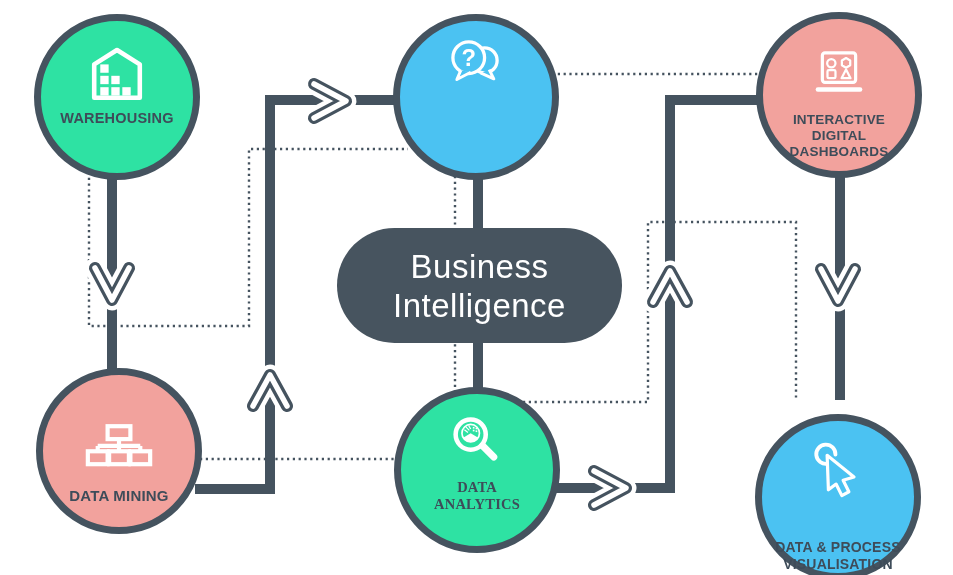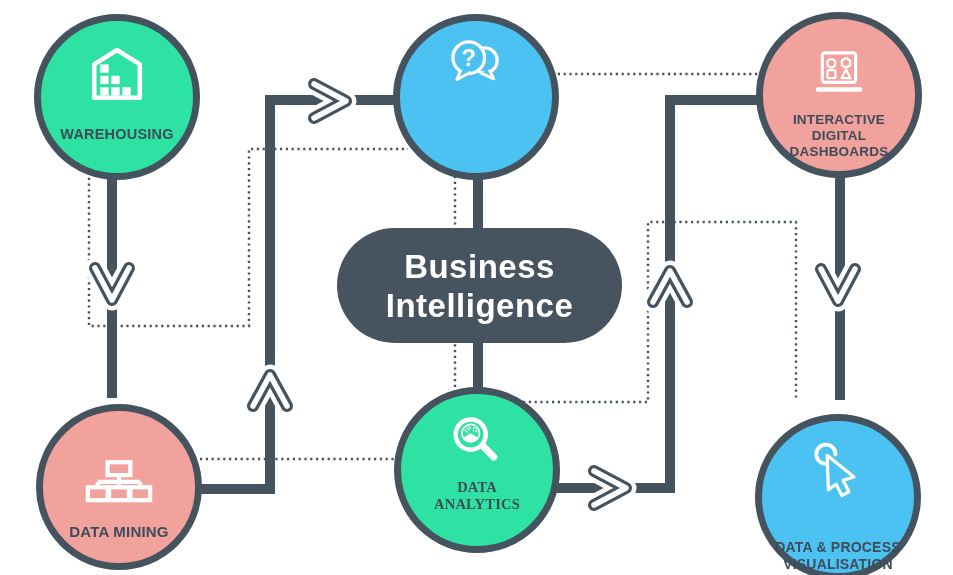--- a/index.html
+++ b/index.html
@@ -28,24 +28,24 @@
     color: #3E4C59;
     font-weight: bold;
     text-align: center;
     white-space: pre-line;
     letter-spacing: 0.2px;
   }
   .green { background: #2EE2A3; }
   .blue  { background: #4BC2F2; }
   .pink  { background: #F2A29D; justify-content: center; }
 
-  #node-warehousing   { left: 34px;  top: 14px; gap: 16px; }
+  #node-warehousing   { left: 34px;  top: 14px; }
   #node-reporting     { left: 393px; top: 14px; }
   #node-dashboards    { left: 756px; top: 12px; }
-  #node-mining        { left: 36px;  top: 404px; }
+  #node-mining        { left: 36px;  top: 368px; }
   #node-analytics     { left: 394px; top: 387px; }
   #node-visualisation { left: 755px; top: 414px; gap: 32px; }
 
   #node-warehousing .icon   { margin-top: 13px; }
   #node-warehousing .label  { font-size: 14.5px; margin-top: 0px; }
   #node-reporting .icon     { margin-top: 11px; }
   #node-reporting .label    { font-size: 13.5px; line-height: 16px; margin-top: 2px; }
   #node-dashboards .icon    { margin-top: 14px; }
   #node-dashboards .label   { font-size: 13.5px; line-height: 16px; margin-top: 4px; }
   #node-mining .icon        { margin-top: 12px; }
@@ -60,21 +60,21 @@
     left: 337px; top: 228px;
     width: 285px; height: 115px;
     border-radius: 58px;
     background: #47545F;
     color: #FFFFFF;
     display: flex;
     align-items: center;
     justify-content: center;
     text-align: center;
     font-size: 33px;
-    font-weight: bold;
+    font-weight: normal;
     line-height: 39px;
     white-space: pre-line;
     letter-spacing: 0.5px;
   }
 </style>
 </head>
 <body>
 
 <div id="stage">
 

